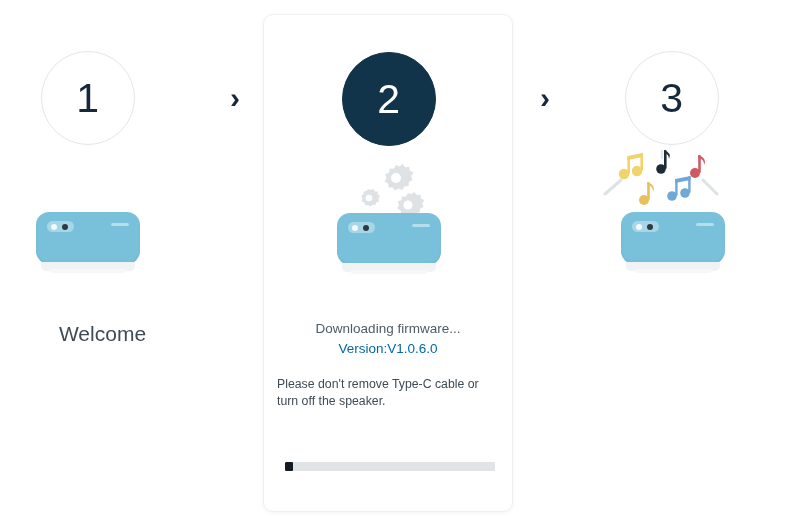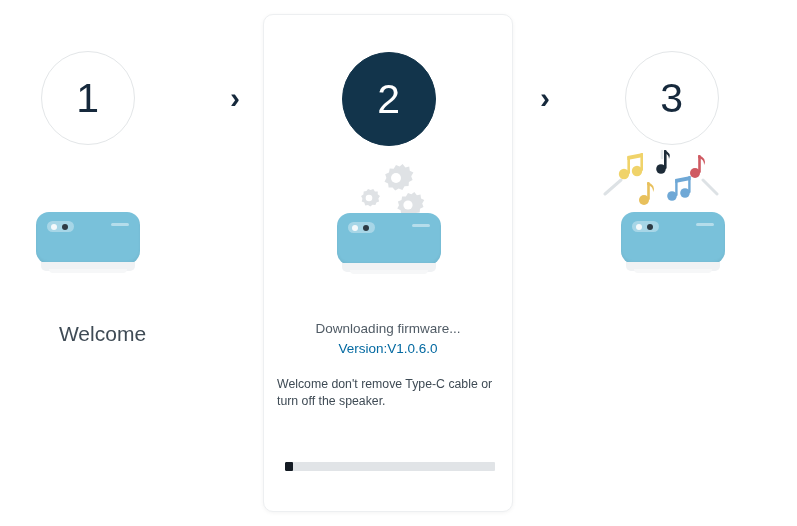--- a/index.html
+++ b/index.html
@@ -371,18 +371,18 @@
     <div class="dot-a"></div>
     <div class="dot-b"></div>
     <div class="gleam"></div>
     <div class="base"></div>
     <div class="base2"></div>
   </div>
 
   <div class="card-title">Downloading firmware...</div>
   <div class="card-version">Version:V1.0.6.0</div>
 
-  <div class="warn warn1">Welcome don't remove Type-C cable or turn off the speaker.</div>
+  <div class="warn warn1">Please don't remove Type-C cable or turn off the speaker.</div>
 
   <div class="progress" style="background: rgb(225, 228, 231);">
     <div class="fill" style="width: 4%; background: rgb(20, 27, 35);"></div>
   </div>
 </div>
 
 </body></html>

